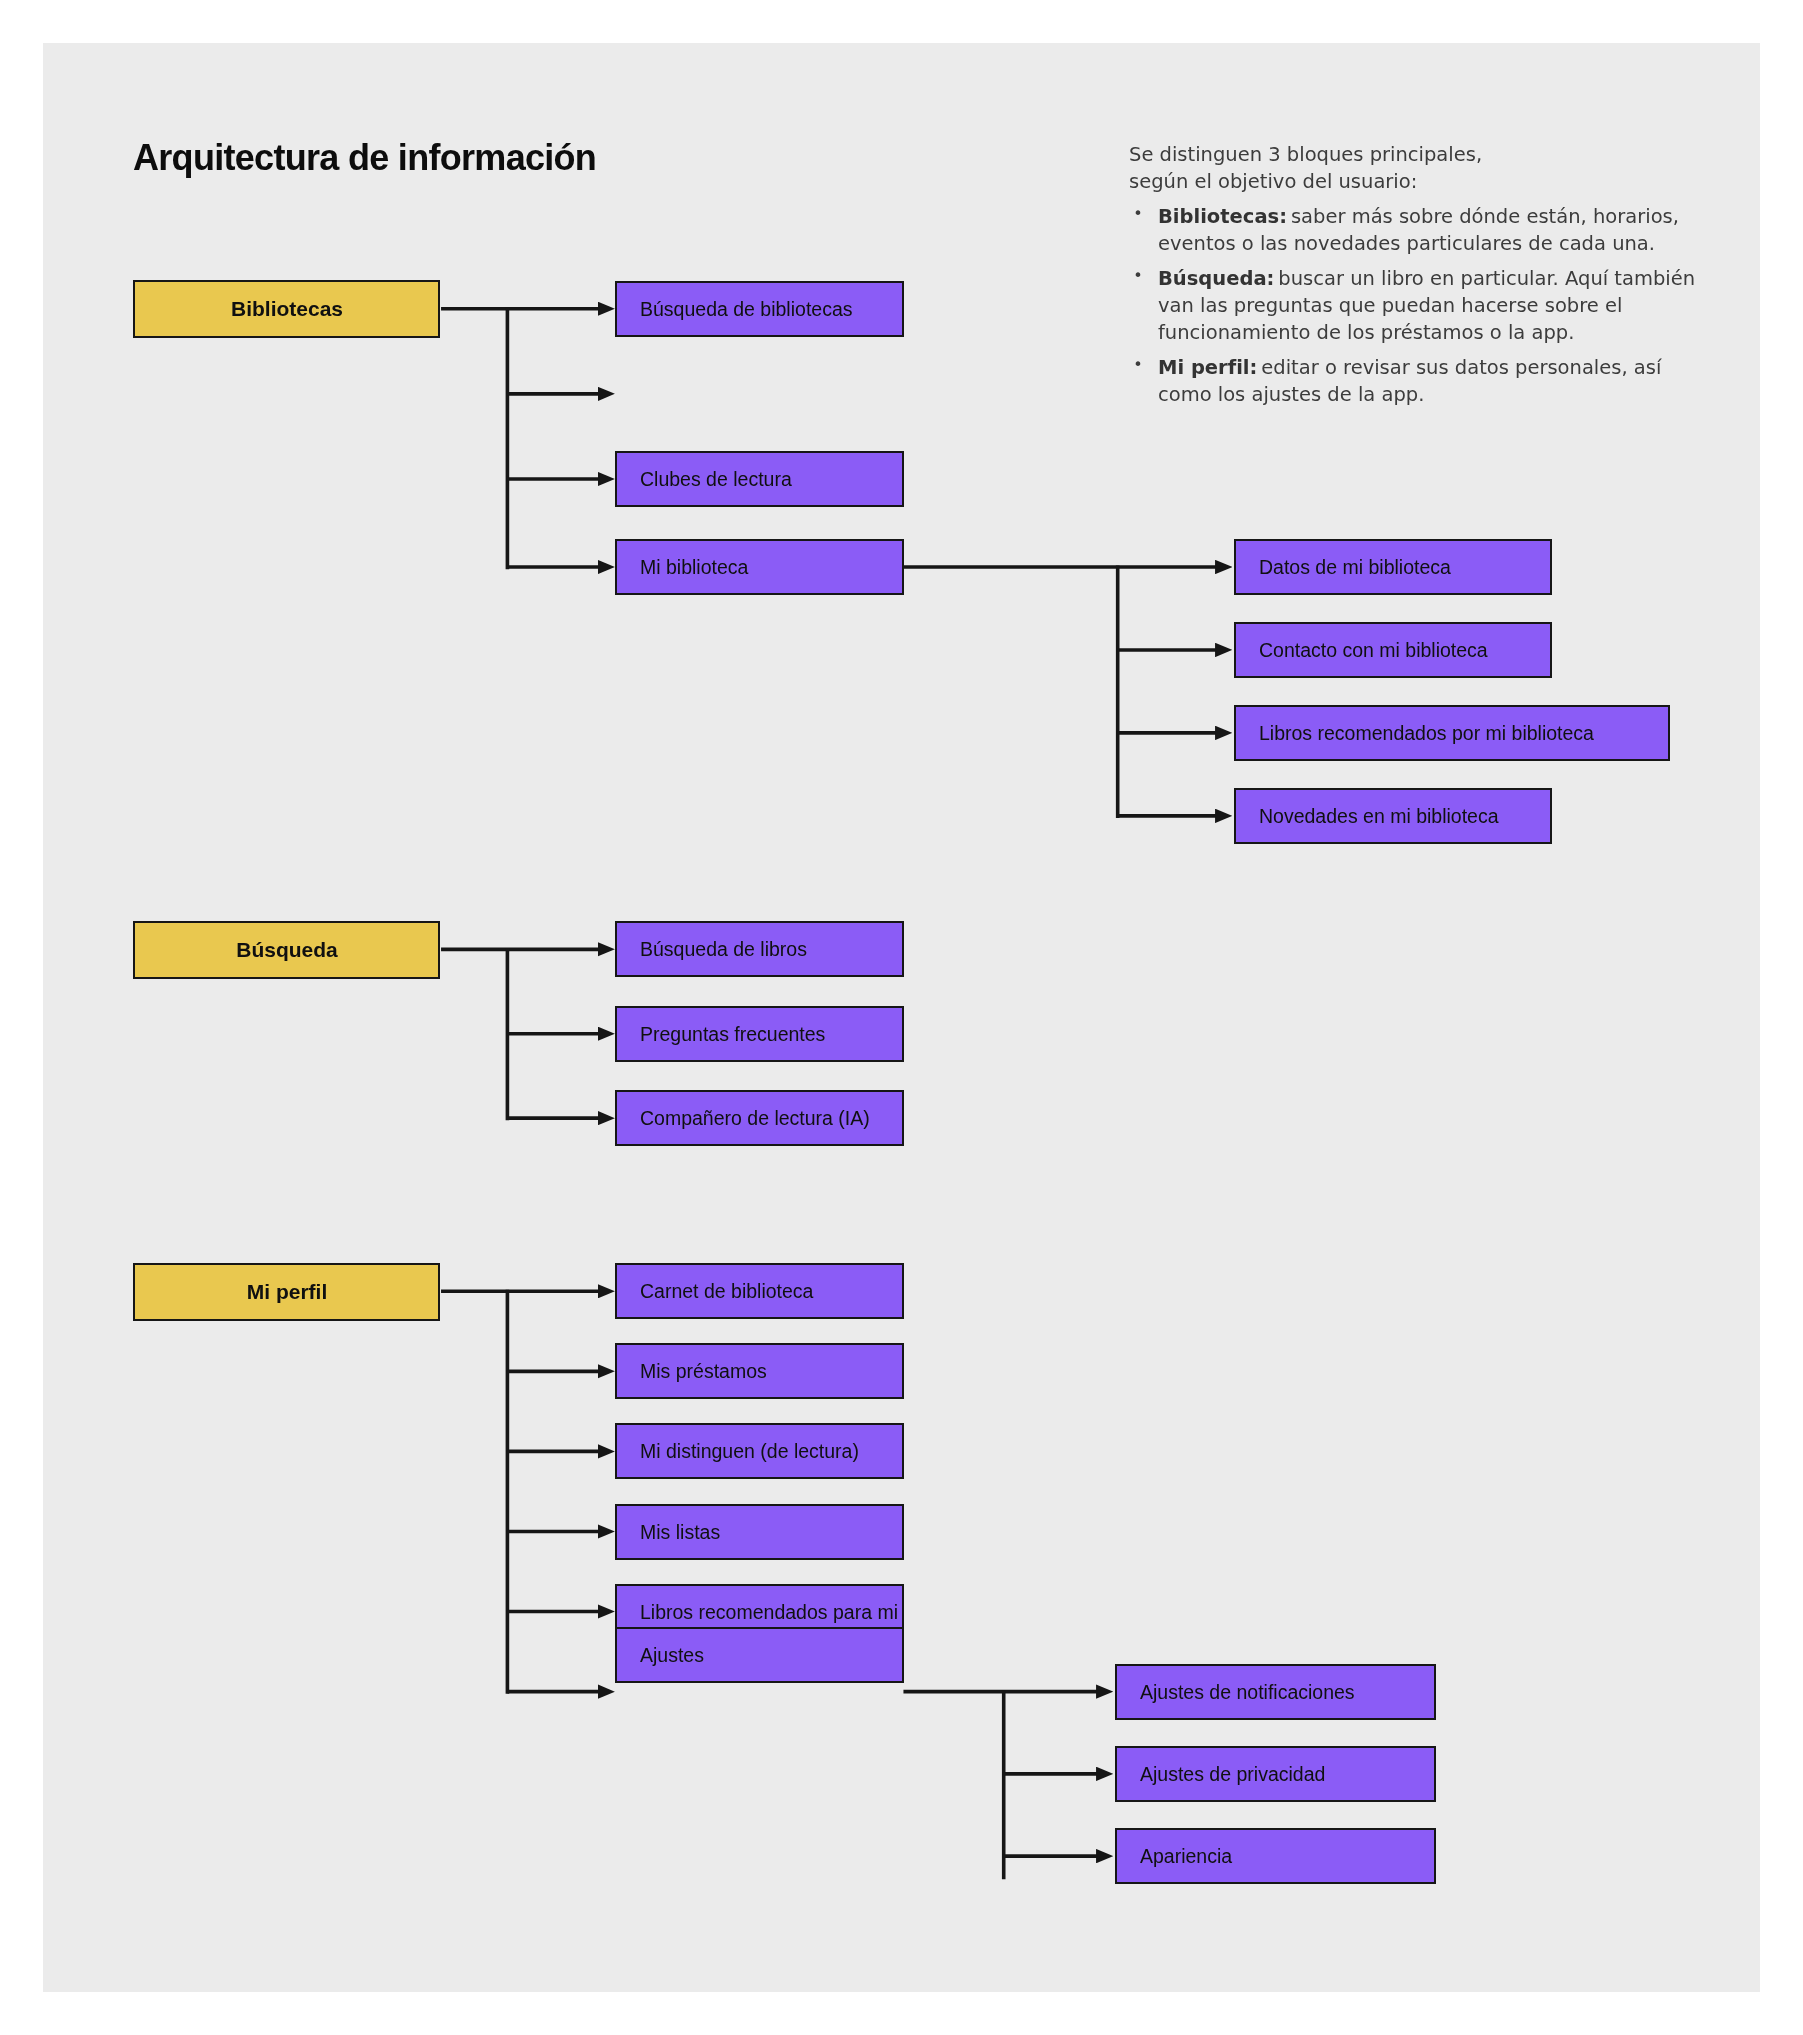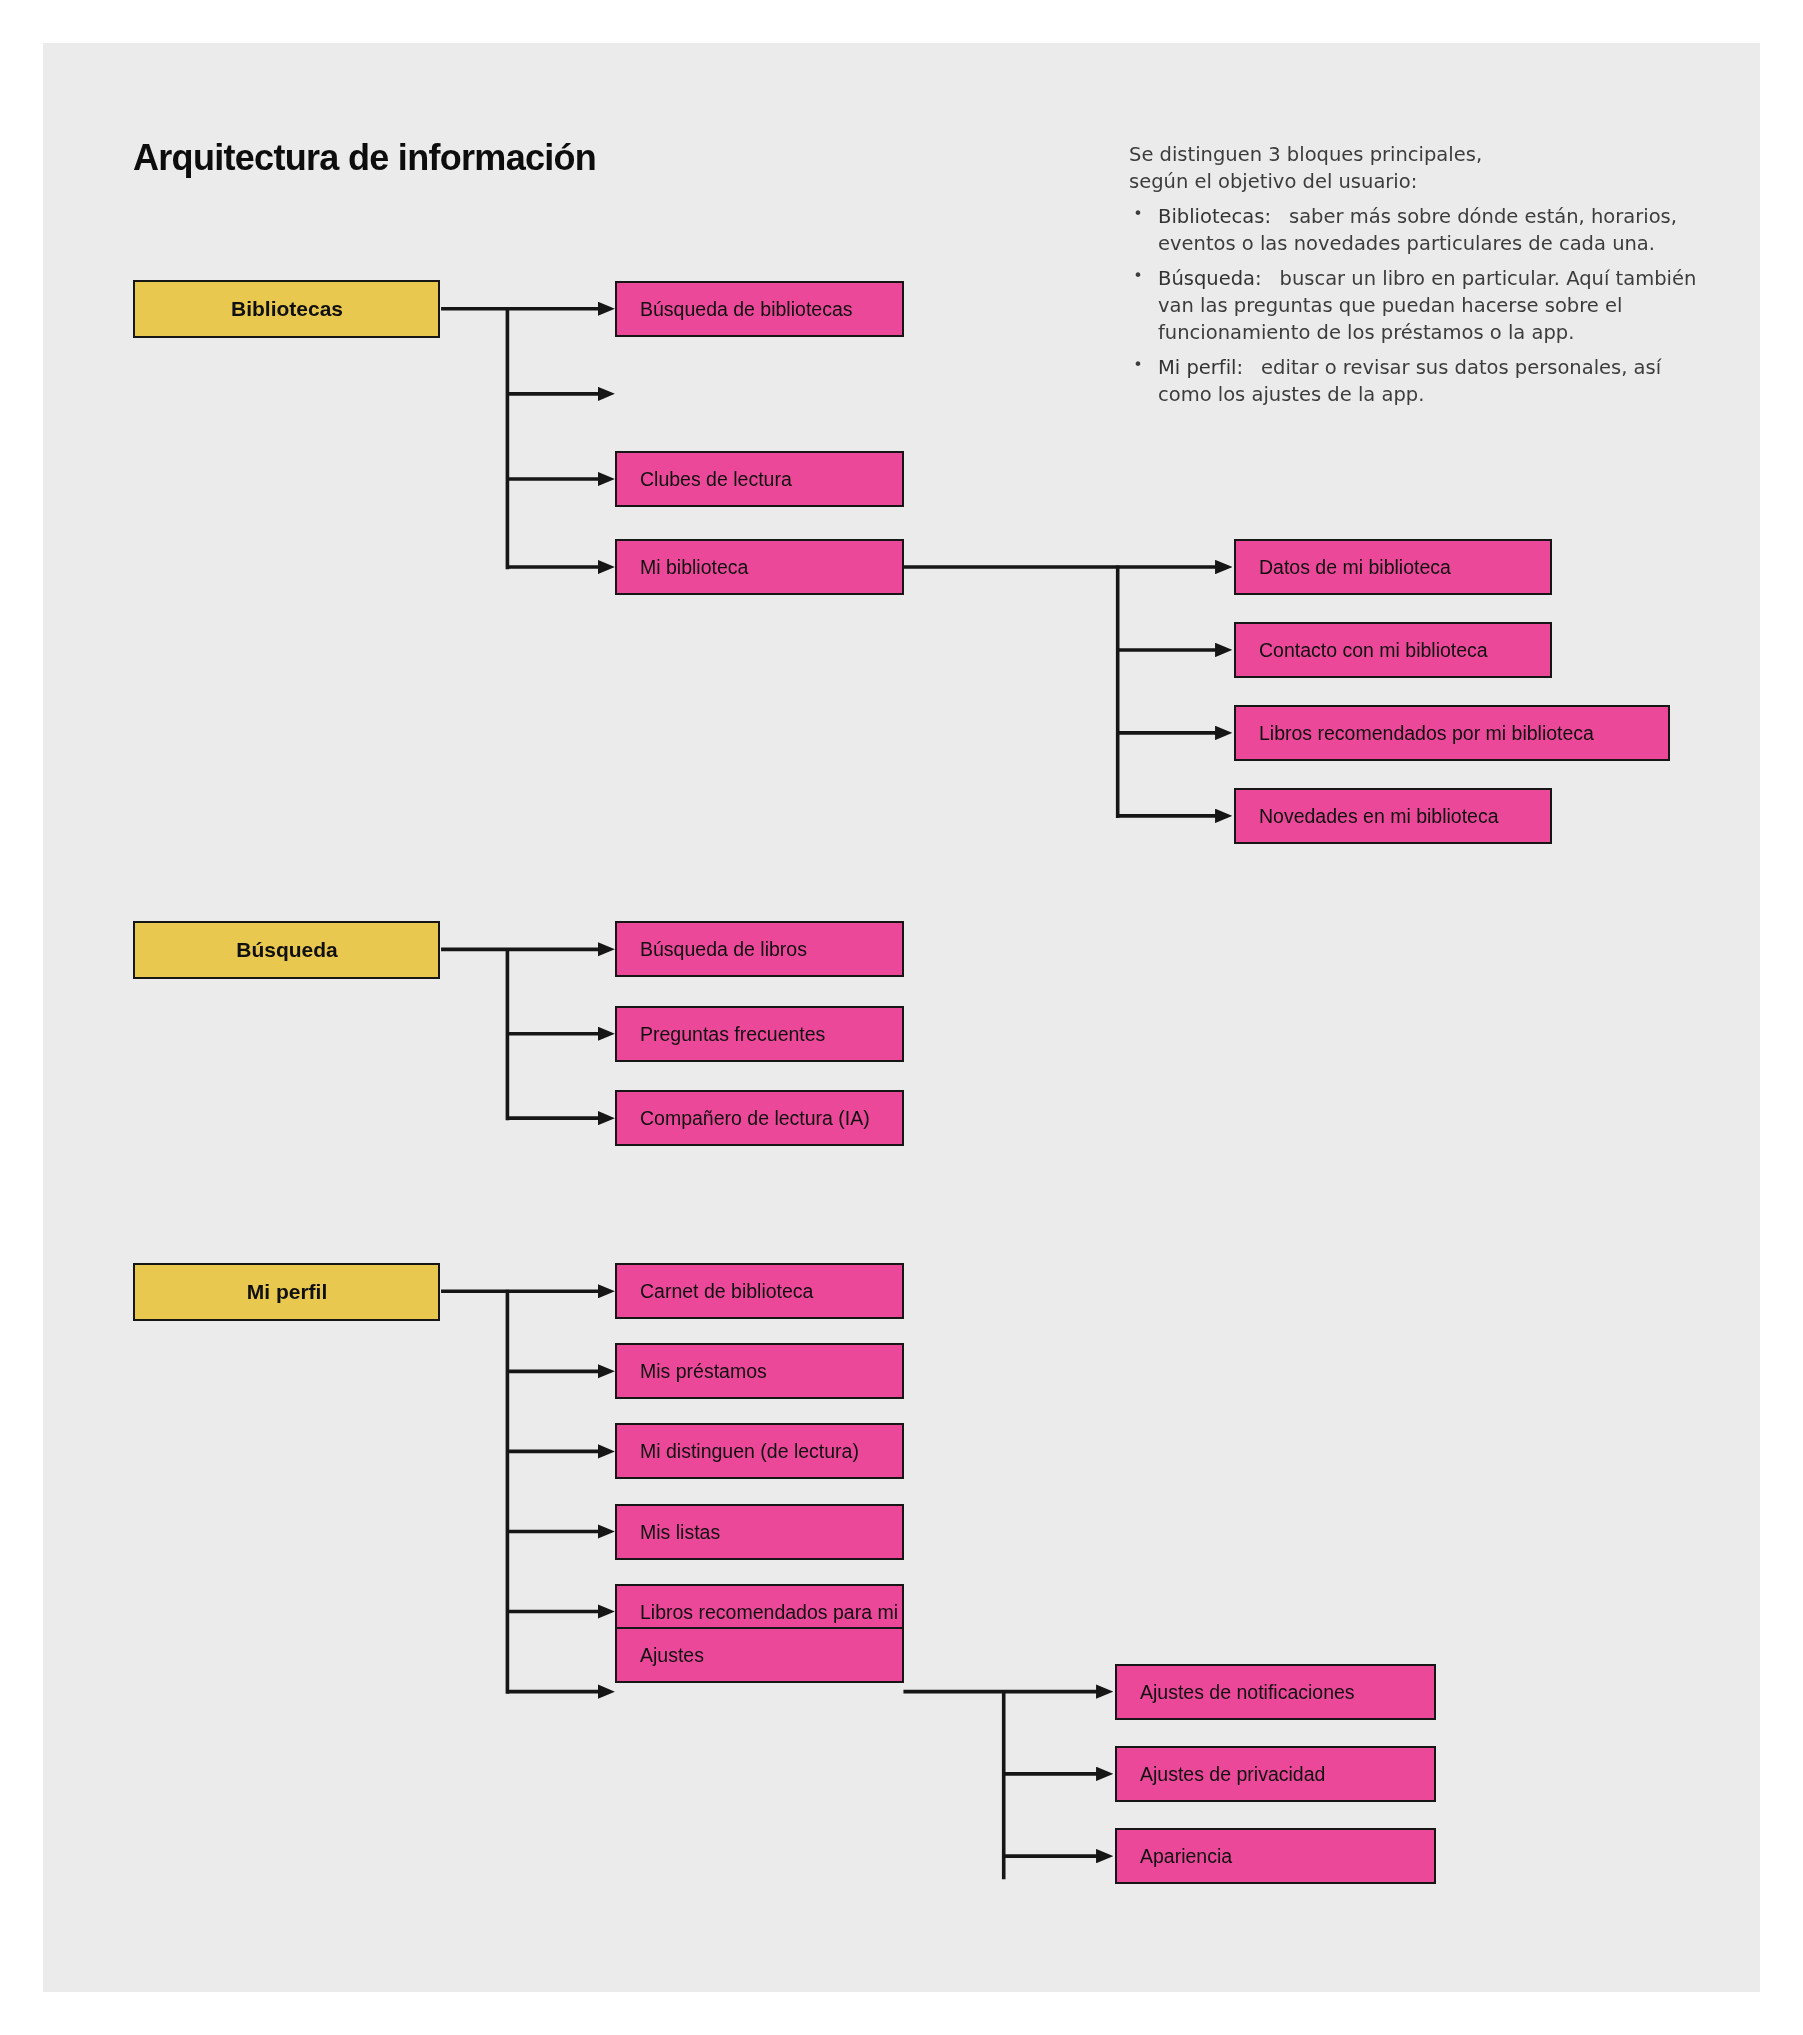--- a/index.html
+++ b/index.html
@@ -22,38 +22,38 @@
   .title{
     position:absolute;left:133px;top:137px;
     font-size:36px;font-weight:700;letter-spacing:-0.7px;color:#0d0d0d;
     white-space:nowrap;
   }
   svg.connectors{position:absolute;left:0;top:0;pointer-events:none}
   svg.connectors line{stroke:var(--line);stroke-width:5px}
 
   .node{
     position:absolute;display:flex;align-items:center;
-    background:#ec4899;border:2.2px solid var(--line);
+    background:#8b5cf6;border:2.2px solid var(--line);
     font-size:19.5px;color:#101010;padding-left:23px;white-space:nowrap;
   }
   .node.yellow{
     background:var(--node-yellow);border-width:2.9px;
     justify-content:center;padding-left:1px;
     font-weight:700;font-size:21px;
   }
 
   .annotation{
     position:absolute;left:1129px;top:141px;width:570px;
     font-family:"DejaVu Sans",sans-serif;
     font-size:19.5px;line-height:27px;color:var(--annotation-color);
   }
   .annotation .intro{white-space:nowrap}
   .bullet-item{position:relative;padding-left:29px;margin-top:8px}
   .bullet-dot{position:absolute;left:4.3px;top:-2.9px;font-size:16px}
-  .lead{font-weight:400;color:#333;margin-right:18px}
+  .lead{font-weight:700;color:#333;margin-right:4px}
 </style>
 </head>
 <body>
 
 <div class="page">
   <div class="panel"></div>
 
   <div class="title">Arquitectura de información</div>
 
   <svg class="connectors" width="1804" height="2035" viewBox="0 0 2500 2821" aria-hidden="true">

